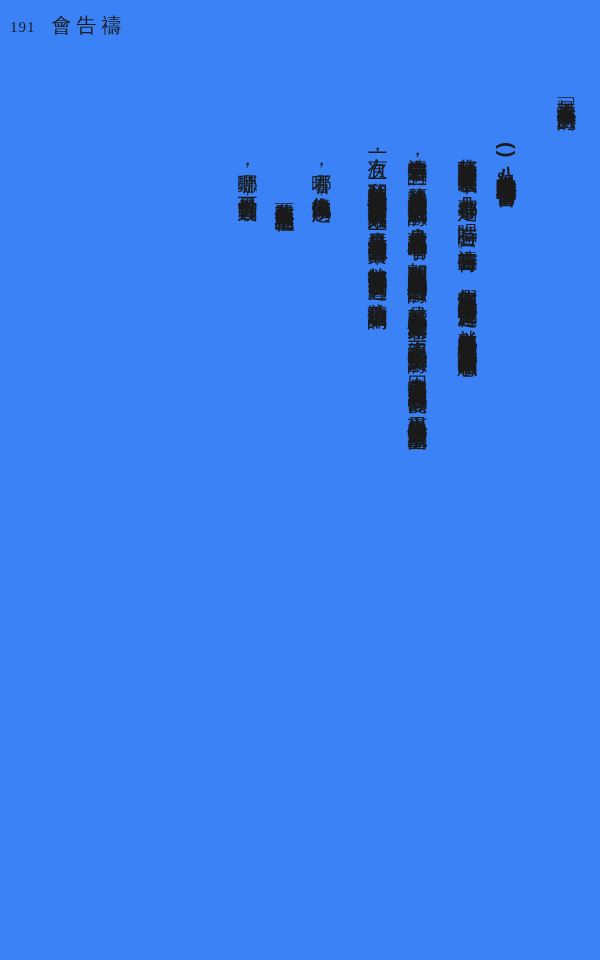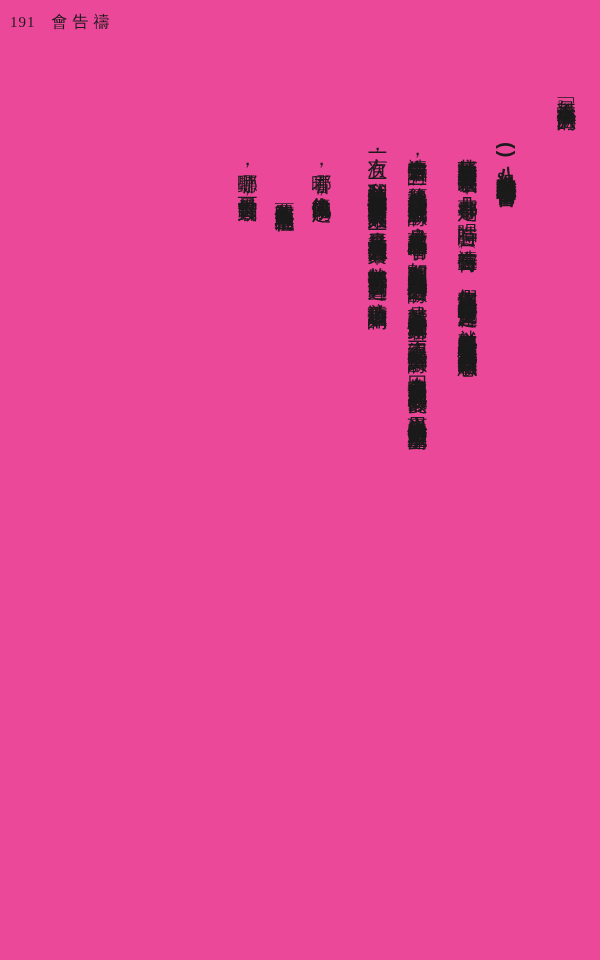--- a/index.html
+++ b/index.html
@@ -3,41 +3,41 @@
 <meta charset="utf-8">
 <style>
   html, body {
     margin: 0;
     padding: 0;
   }
   .page {
     position: relative;
     width: 600px;
     height: 960px;
-    background: #ec4899;
+    background: #3b82f6;
     overflow: hidden;
     font-family: "Liberation Serif", "DejaVu Serif", serif;
     color: #1b1b1b;
   }
   .page-header {
     position: absolute;
     top: 12px;
     left: 10px;
     display: flex;
     align-items: baseline;
     gap: 16px;
     font-size: 15px;
   }
   .page-number {
     font-family: "Liberation Serif", "DejaVu Serif", serif;
     letter-spacing: 1px;
   }
   .running-head {
     letter-spacing: 5px;
-    font-size: 16px;
+    font-size: 20px;
   }
   .body-text {
     position: absolute;
     top: 85px;
     right: 16px;
     height: 855px;
     width: 572px;
     writing-mode: vertical-rl;
     font-size: 20px;
     letter-spacing: 1px;

